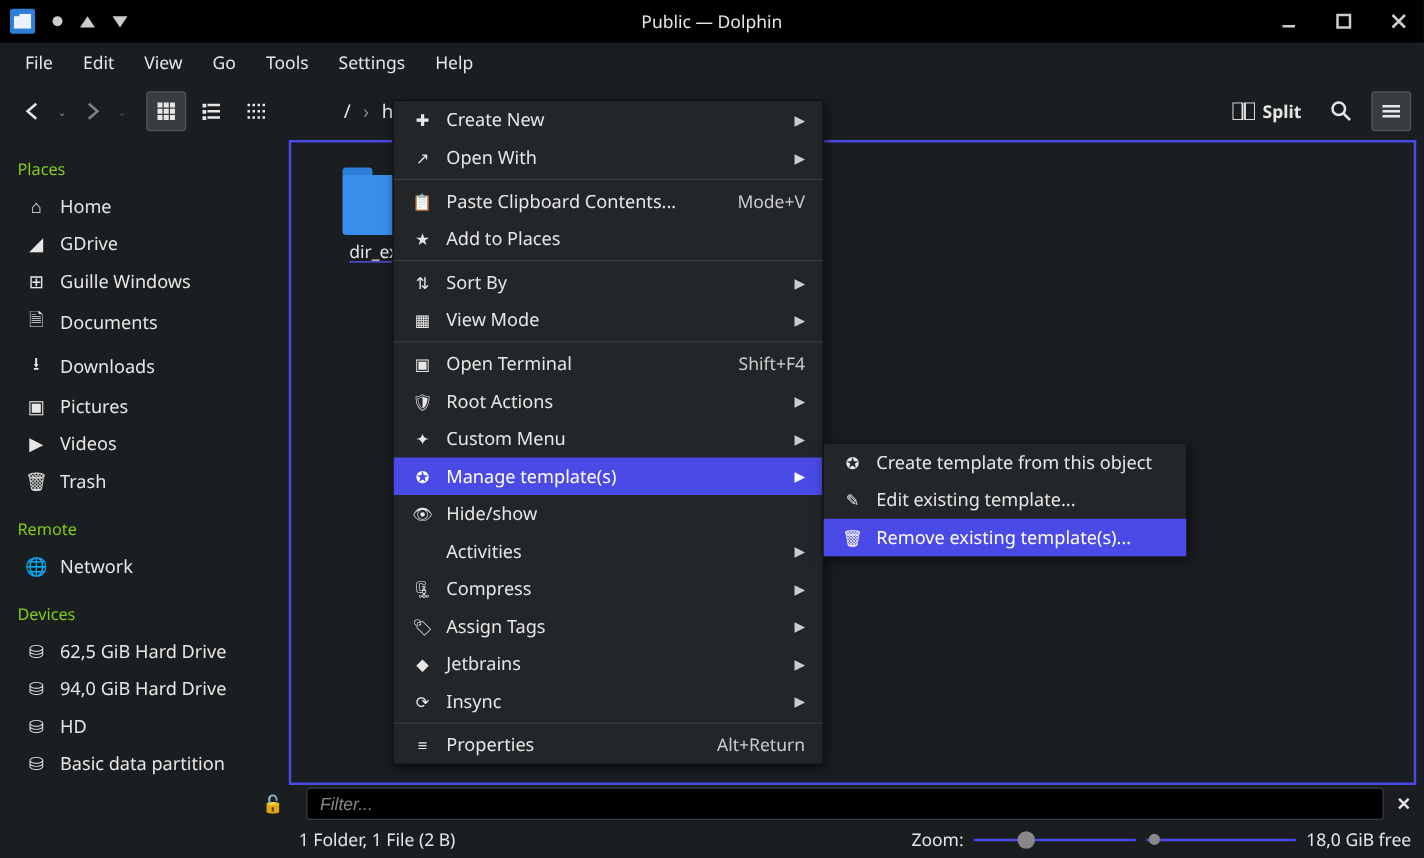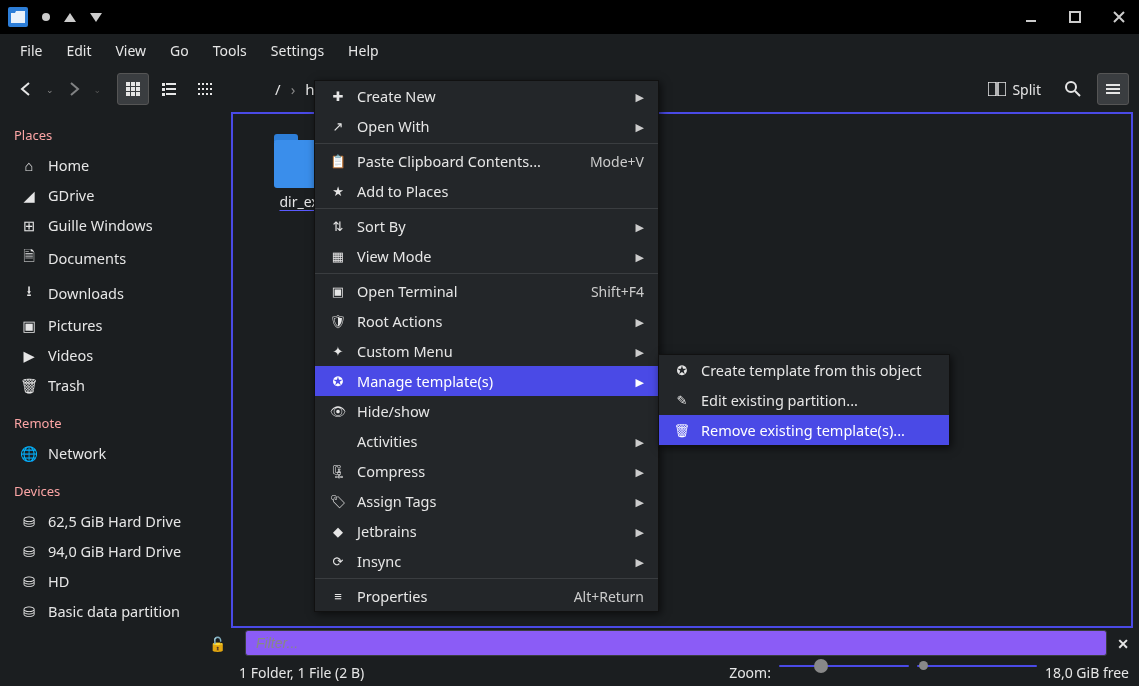--- a/index.html
+++ b/index.html
@@ -32,25 +32,25 @@
   height: 46px;
   display: flex;
   align-items: center;
   padding: 0 10px;
   gap: 4px;
   background: #1b1e20;
 }
 .toolbar .tool-btn { width:32px; height:32px; display:flex; align-items:center; justify-content:center; cursor:pointer; border-radius:3px; }
 .toolbar .tool-btn.active { background: #3a3d40; border:1px solid #555; }
 .breadcrumb { display:flex; align-items:center; gap:10px; margin-left:50px; font-size:15px; }
-.toolbar-right { margin-left:auto; display:flex; gap:8px; }
+.toolbar-right { margin-left:auto; display:flex; gap:8px;font-weight:bold; }
 .split-btn { display:flex; align-items:center; gap:6px; padding:4px 8px; cursor:pointer; }
 .main { display:flex; height: calc(686px - 34px - 32px - 46px - 30px - 28px); }
 .sidebar { width: 225px; padding: 8px 6px; overflow-y:auto; }
-.sidebar-section { font-size:13px; color:#fca5a5; padding:6px 8px; }
+.sidebar-section { font-size:13px; color:#84cc16; padding:6px 8px; }
 .sidebar-item { display:flex; align-items:center; gap:10px; padding:5px 8px 5px 14px; cursor:pointer; font-size:14.5px; }
 .sidebar-item .icon { width:18px; text-align:center; }
 .sidebar-item.underlined span.label { text-decoration-color:#5a5aff; text-underline-offset:3px; }
 .content { flex:1; border: 2px solid #4a4ae6; margin: 0 6px; position:relative; background:#1b1e20; }
 .folder-icon-large {
   position: absolute;
   left: 30px;
   top: 20px;
   width: 80px;
   text-align:center;
@@ -88,26 +88,26 @@
 .cm-item { display:flex; align-items:center; padding:5px 14px; height:30px; cursor:pointer; gap:10px; }
 .cm-item .cm-icon { width:18px; display:flex; align-items:center; justify-content:center; font-size:13px; }
 .cm-item .cm-label { flex:1; }
 .cm-item .cm-shortcut { color:#ccc; font-size:14px; }
 .cm-item .cm-arrow { font-size:11px; color:#ccc; }
 .cm-item.highlighted { background:#4a4ae6; color:#fff; }
 .cm-item.highlighted .cm-shortcut, .cm-item.highlighted .cm-arrow { color:#fff; }
 .cm-sep { height:1px; background:#3a3d40; margin:2px 0; }
 .filter-bar { height:30px; display:flex; align-items:center; padding:0 10px; gap:10px; }
 .filter-bar input {
-  flex:1; background:#8b5cf6; border:1px solid #3a3d40; border-radius:3px;
+  flex:1; background:#000000; border:1px solid #3a3d40; border-radius:3px;
   padding:4px 10px; color:#e6e6e6; font-size:14px; height:26px;
 }
 .filter-bar input::placeholder { color:#888; font-style:italic; }
 .status-bar { height:28px; display:flex; align-items:center; padding:0 10px; font-size:14px; gap:14px; }
-.status-bar .status-right { margin-left:auto; display:flex; gap:8px; }
+.status-bar .status-right { margin-left:auto; display:flex; align-items:center; gap:8px; }
 .slider { width:130px; height:6px; position:relative; }
 .slider .track { position:absolute; top:2px; width:100%; height:2px; background:#4a4ae6; border-radius:2px; }
 .slider .thumb { position:absolute; left:35px; top:-4px; width:14px; height:14px; background:#888; border-radius:50%; }
 .slider2 { width:120px; height:6px; position:relative; }
 .slider2 .track2 { position:absolute; top:2px; width:100%; height:2px; background:#4a4ae6; border-radius:2px; }
 .slider2 .thumb2 { position:absolute; left:2px; top:-2px; width:9px; height:9px; background:#888; border-radius:50%; }
 .tri-up { width:0;height:0;border-left:6px solid transparent;border-right:6px solid transparent;border-bottom:9px solid #ccc; }
 .tri-down { width:0;height:0;border-left:6px solid transparent;border-right:6px solid transparent;border-top:9px solid #ccc; }
 .circle { width:8px; height:8px; border-radius:50%; background:#ccc; }
 svg { display:block; }
@@ -119,20 +119,21 @@
   <div class="titlebar-left">
     <div class="app-icon">
       <svg width="14" height="12" viewBox="0 0 14 12">
           <path d="M0 2 L4 2 L5 0 L14 0 L14 12 L0 12 Z" fill="#fff" opacity="0.9"></path>
         </svg>
     </div>
     <div class="circle"></div>
     <div class="tri-up"></div>
     <div class="tri-down"></div>
   </div>
+  <div class="titlebar-title">Public — Dolphin</div>
   <div class="titlebar-right">
     <div class="win-btn">
       <svg width="14" height="14">
           <rect x="2" y="10" width="10" height="2" fill="#ccc"></rect>
         </svg>
     </div>
     <div class="win-btn">
       <svg width="14" height="14">
           <rect x="2" y="2" width="10" height="10" fill="none" stroke="#ccc" stroke-width="2"></rect>
         </svg>
@@ -422,19 +423,19 @@
       <span class="cm-shortcut">Alt+Return</span>
     </div>
   </div>
 <div class="context-menu sub-menu" id="ctx-sub">
     <div class="cm-item">
       <span class="cm-icon">✪</span>
       <span class="cm-label">Create template from this object</span>
     </div>
     <div class="cm-item">
       <span class="cm-icon">✎</span>
-      <span class="cm-label">Edit existing partition...</span>
+      <span class="cm-label">Edit existing template...</span>
     </div>
     <div class="cm-item highlighted">
       <span class="cm-icon">🗑</span>
       <span class="cm-label">Remove existing template(s)...</span>
     </div>
   </div>
 
 </body></html>

